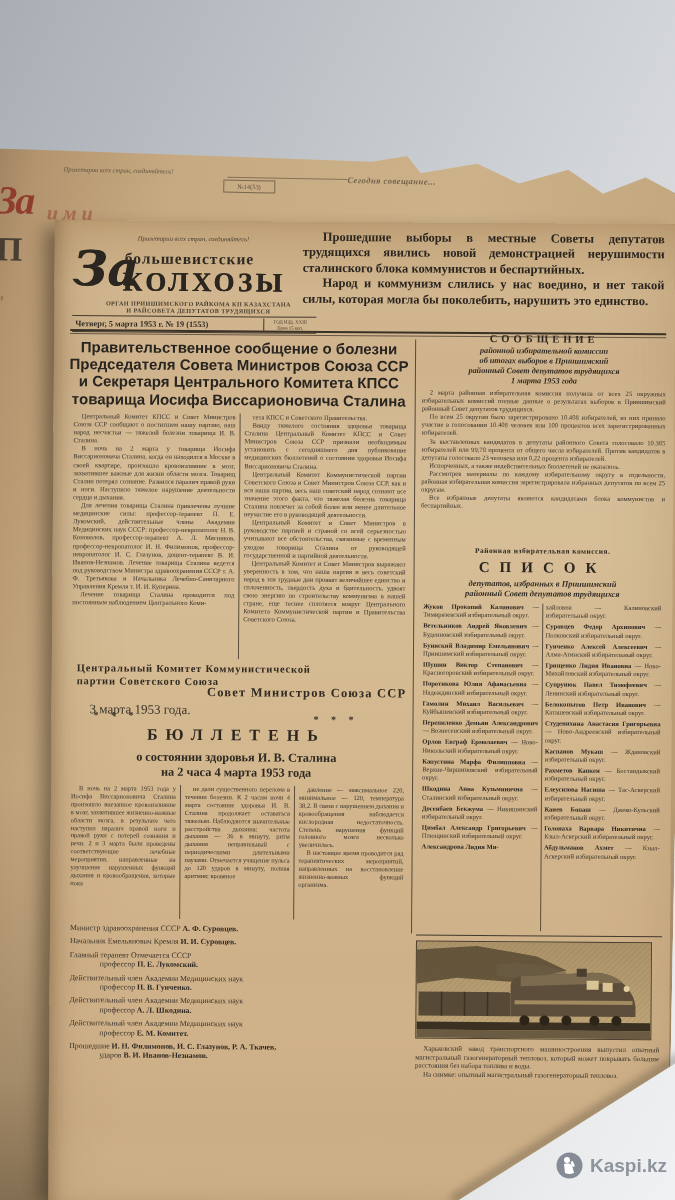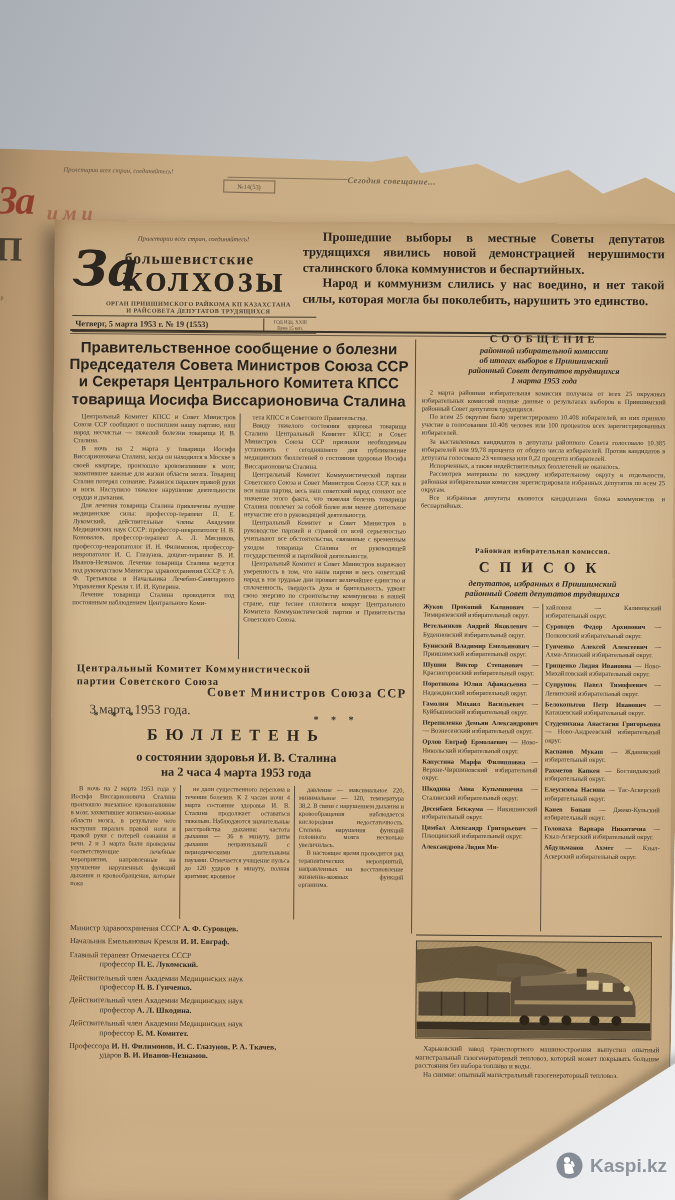--- a/index.html
+++ b/index.html
@@ -180,31 +180,31 @@
       <div class="c">
 
       <p>давление — максимальное 220, минимальное — 120, температура 38,2. В связи с нарушением дыхания и кровообращения наблюдается кислородная недостаточность. Степень нарушения функций головного мозга несколько увеличилась.</p>
           <p>В настоящее время проводится ряд терапевтических мероприятий, направленных на восстановление жизненно-важных функций организма.</p>
         </div>
     </div>
     <div class="np-bullsigs">
 
         <p class="sig"><span>Министр здравоохранения СССР</span> <b>А. Ф. Суровцев.</b><span class="l2"> </span></p>
 
-        <p class="sig"><span>Начальник Емельянович Кремля</span> <b>И. И. Евграф.</b><span class="l2"> </span></p>
+        <p class="sig"><span>Начальник Емельянович Кремля</span> <b>И. И. Суровцев.</b><span class="l2"> </span></p>
 
         <p class="sig"><span>Главный терапевт Отмечается СССР</span> <span class="l2"><span>профессор</span> <b>П. Е. Лукомский.</b></span></p>
 
         <p class="sig"><span>Действительный член Академии Медицинских наук</span> <span class="l2"><span>профессор</span> <b>Н. В. Гунченко.</b></span></p>
 
         <p class="sig"><span>Действительный член Академии Медицинских наук</span> <span class="l2"><span>профессор</span> <b>А. Л. Шкодина.</b></span></p>
 
         <p class="sig"><span>Действительный член Академии Медицинских наук</span> <span class="l2"><span>профессор</span> <b>Е. М. Комитет.</b></span></p>
 
-        <p class="sig"><span>Профессора</span> <b>И. Н. Филимонов, И. С. Глазунов, Р. А. Ткачев,</b><span class="l2"><span>ударов</span> <b>В. И. Иванов-Незнамов.</b></span></p>
+        <p class="sig"><span>Прошедшие</span> <b>И. Н. Филимонов, И. С. Глазунов, Р. А. Ткачев,</b><span class="l2"><span>ударов</span> <b>В. И. Иванов-Незнамов.</b></span></p>
       </div>
 
     <div class="np-r-title">СООБЩЕНИЕ</div>
     <div class="np-r-sub">
 
     <div>районной избирательной комиссии</div>
         <div>об итогах выборов в Приишимский</div>
         <div>районный Совет депутатов трудящихся</div>
         <div>1 марта 1953 года</div>
       </div>

